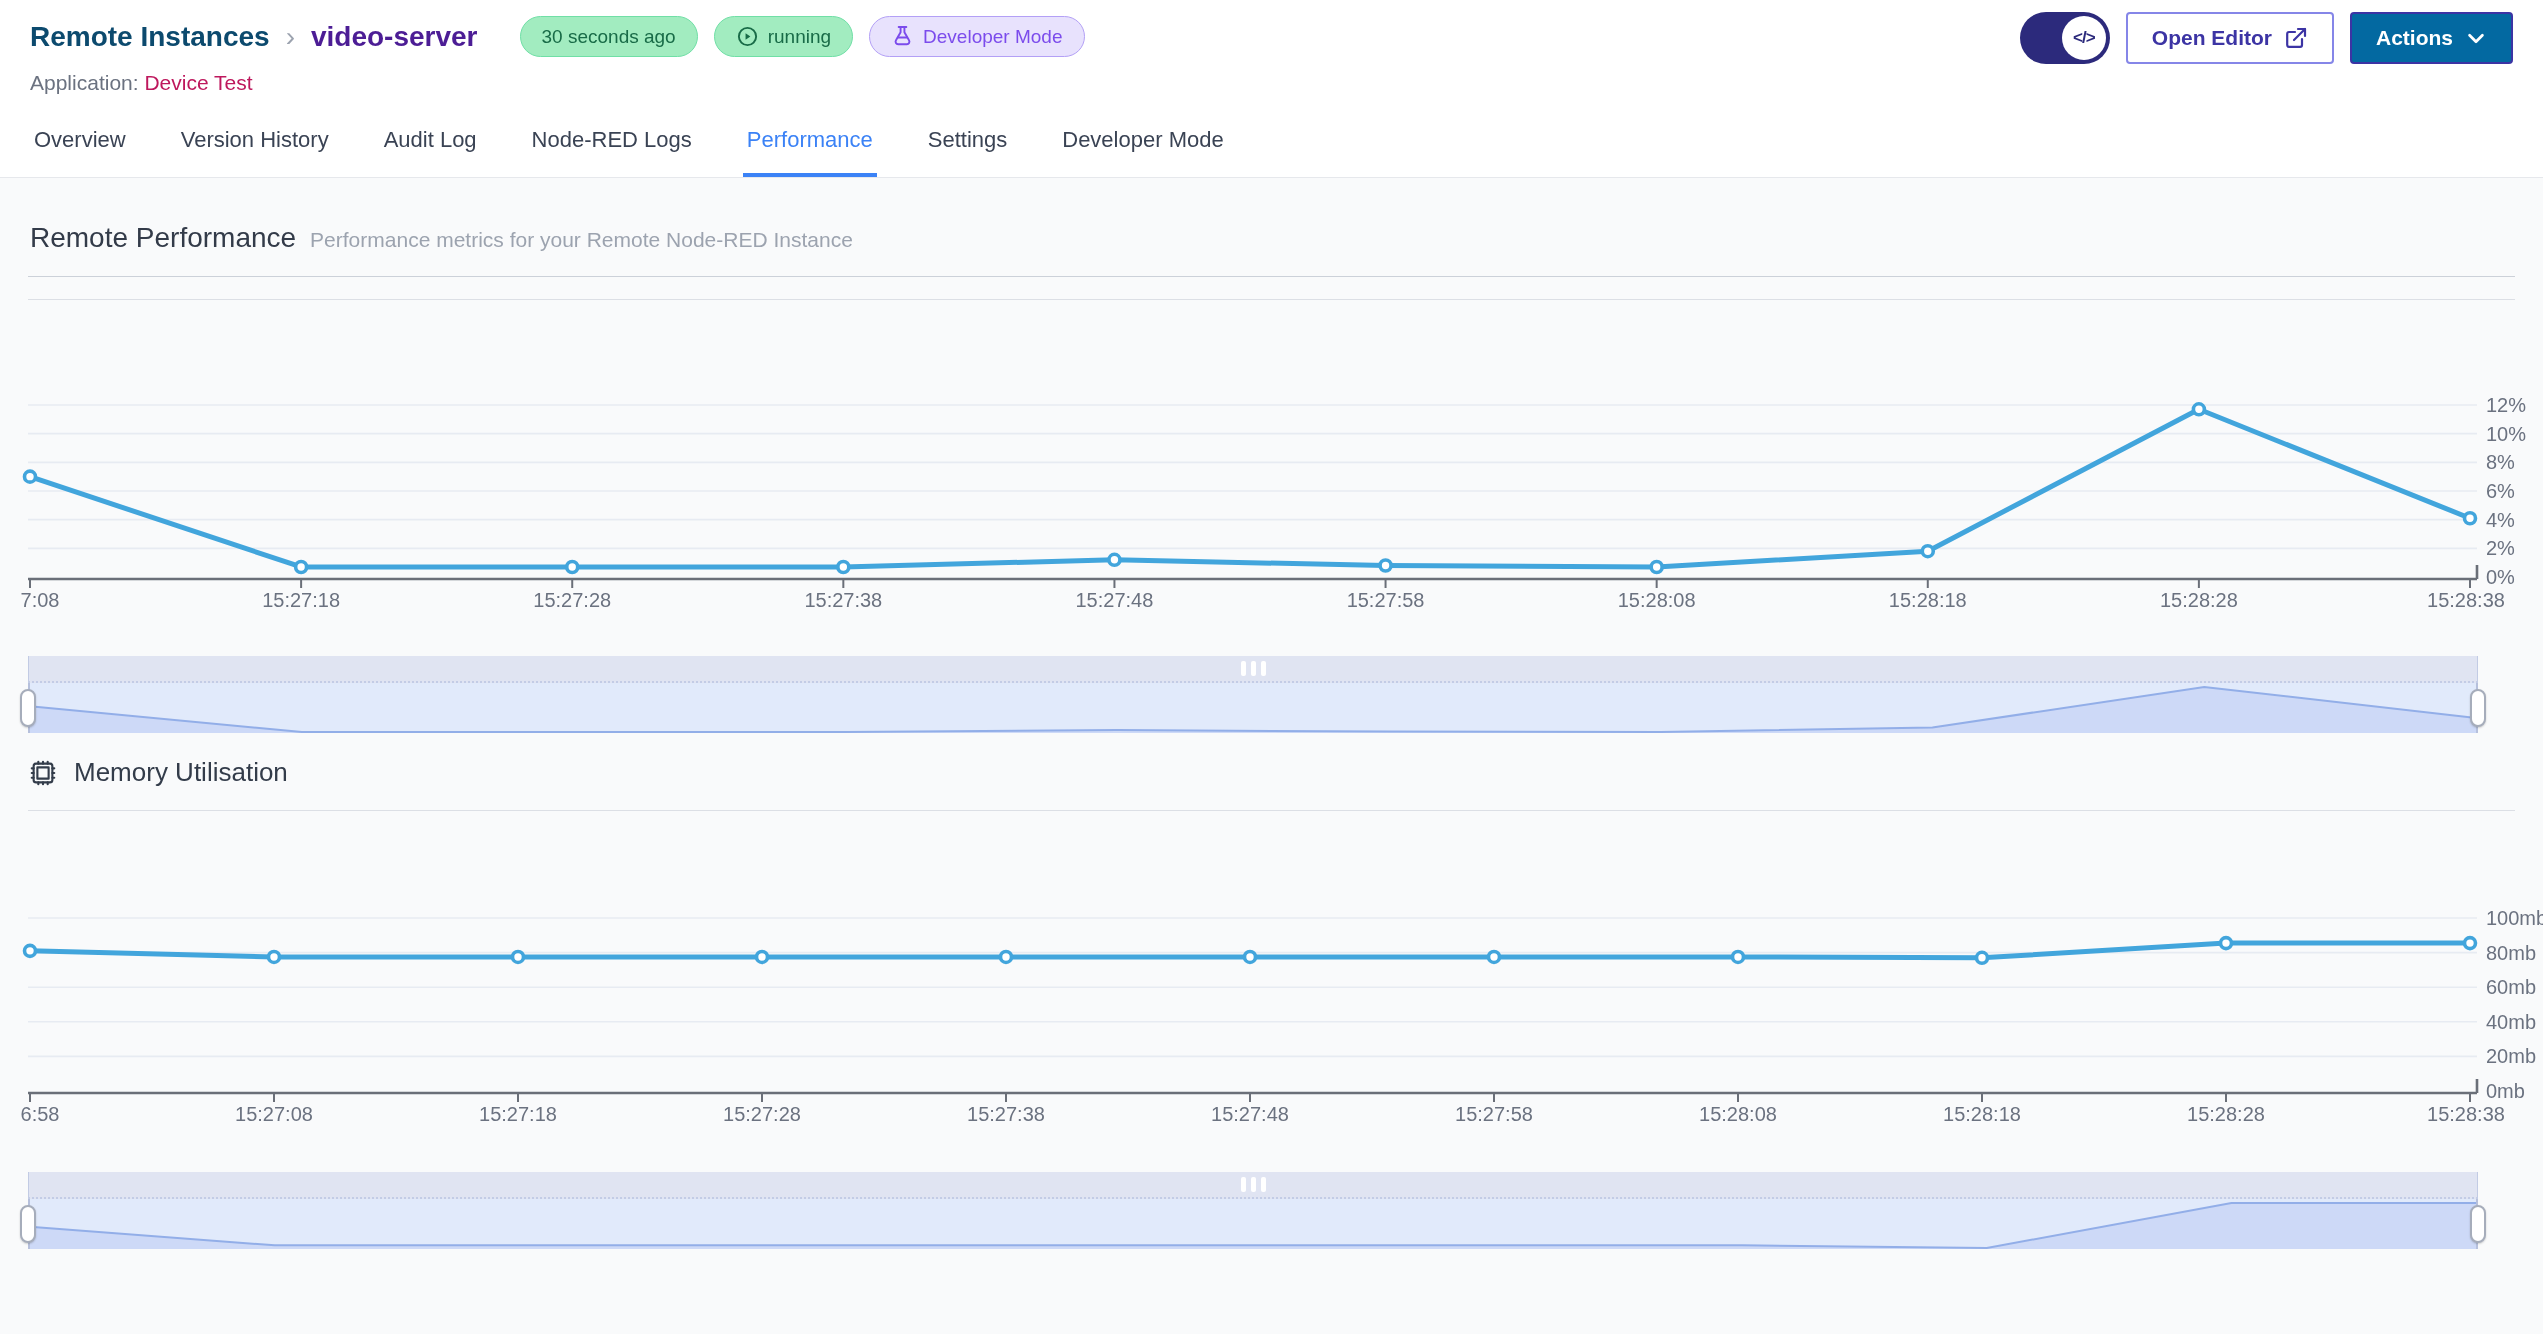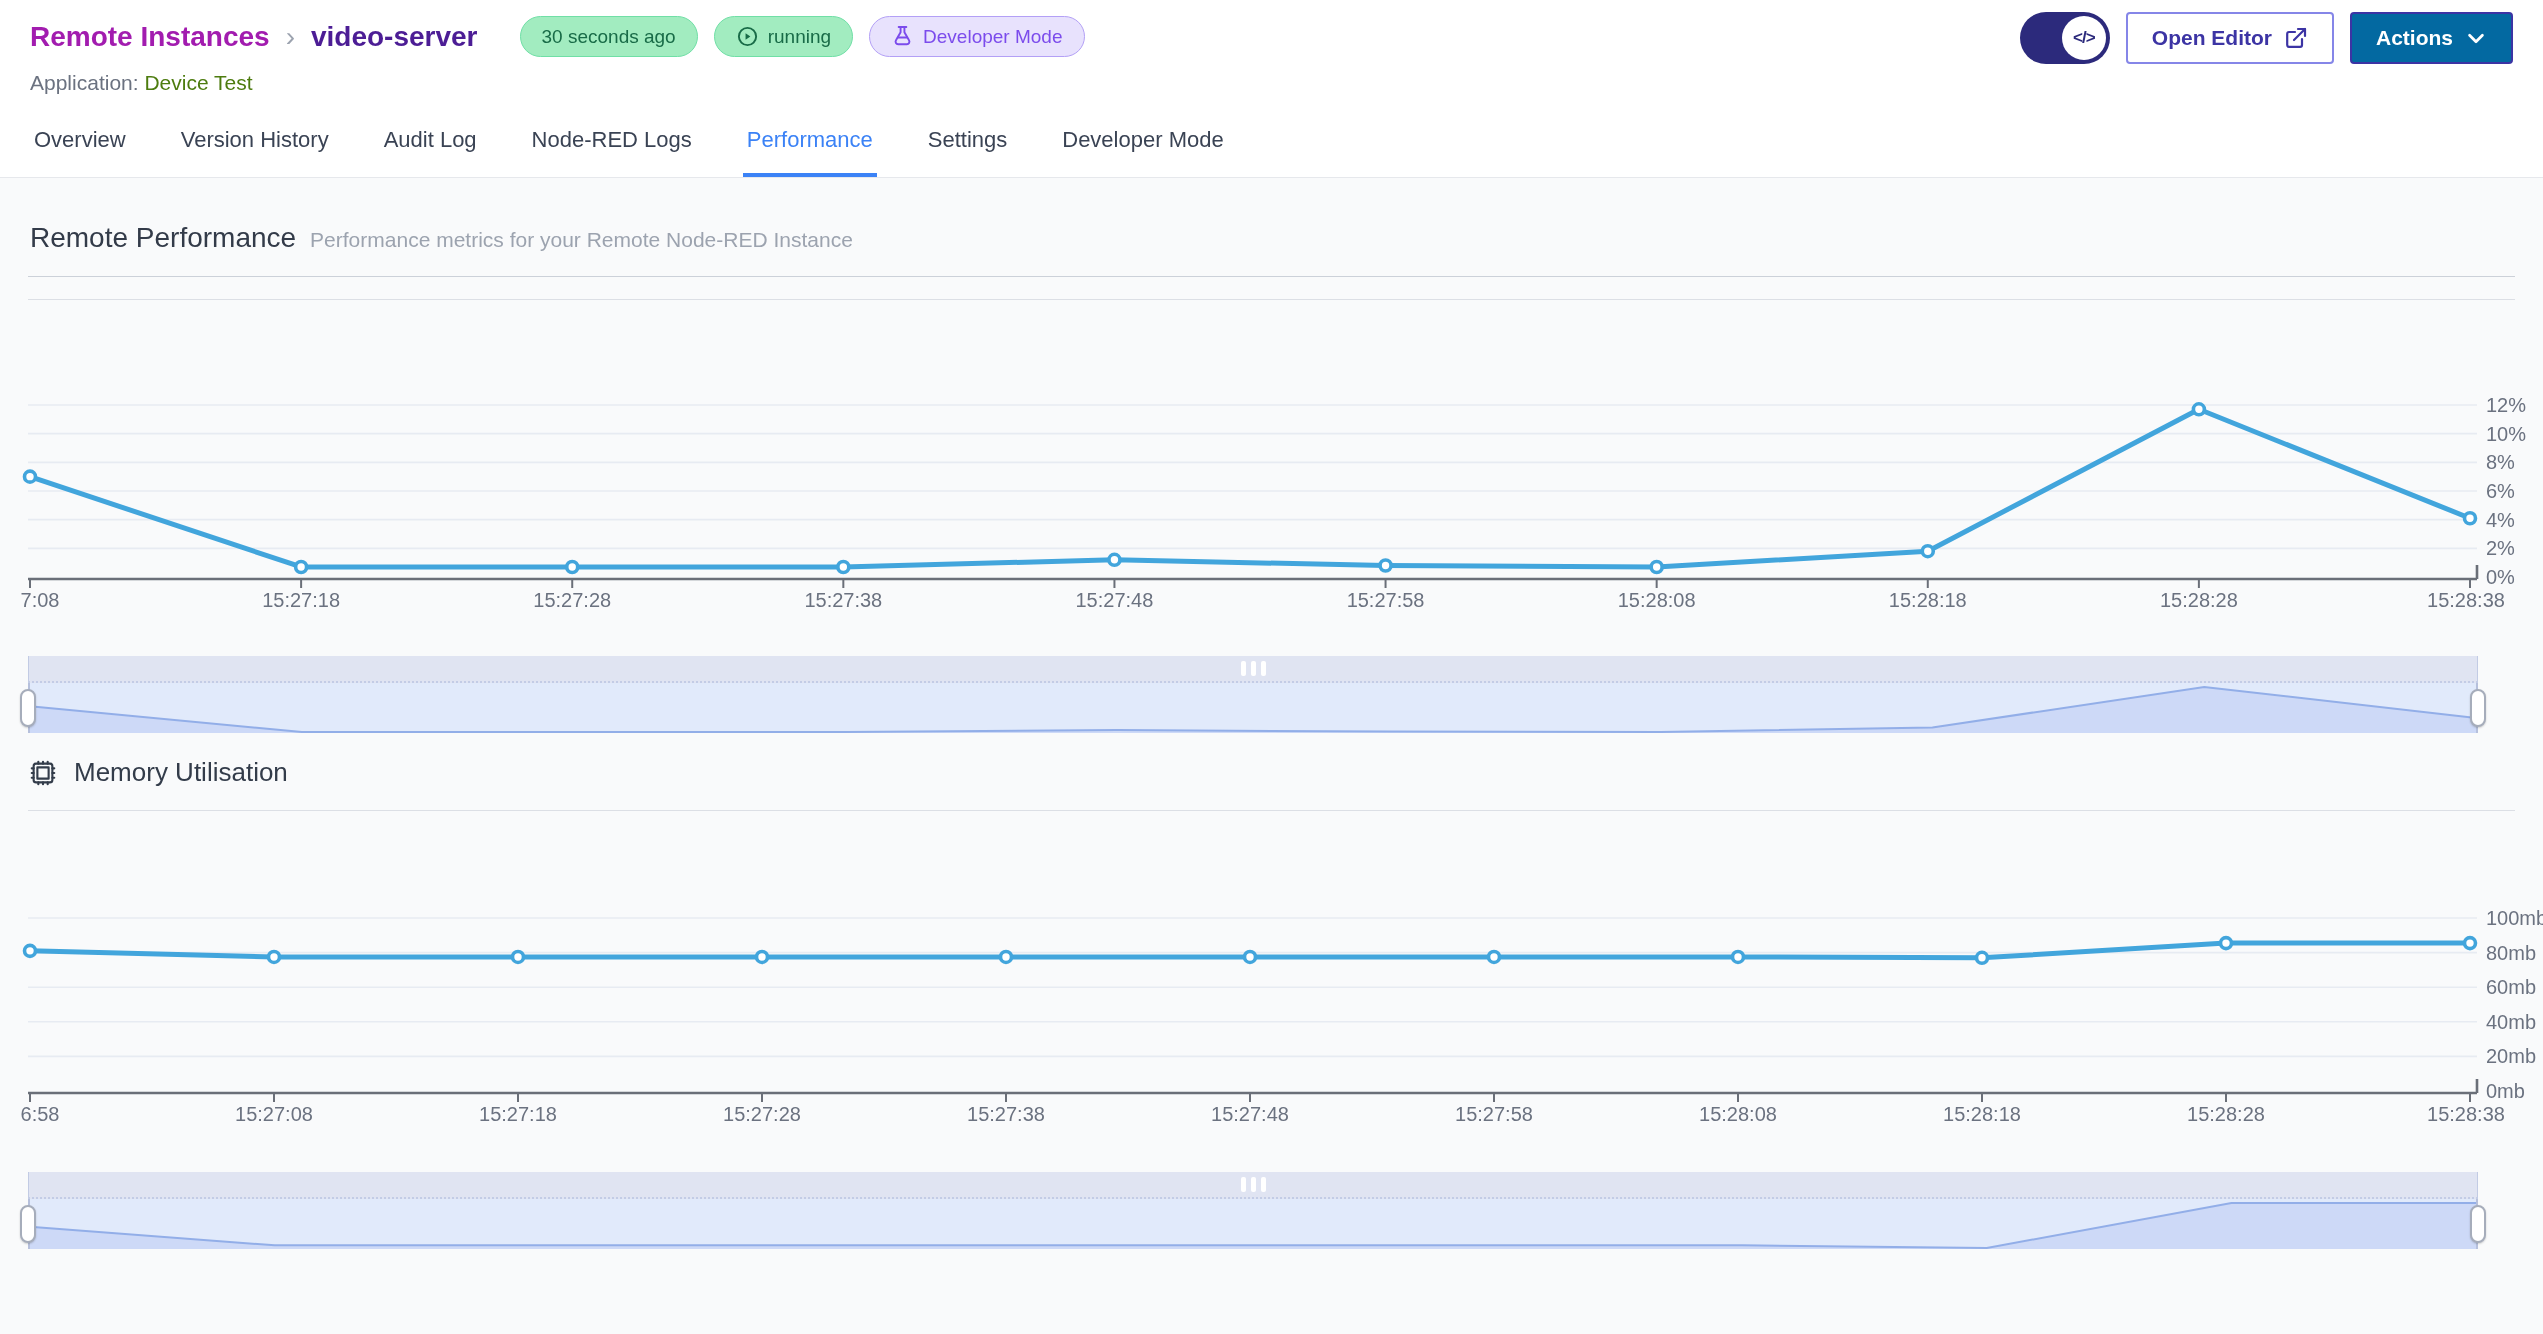--- a/index.html
+++ b/index.html
@@ -4,31 +4,31 @@
 <style>
   * { margin:0; padding:0; box-sizing:border-box; }
   html,body { width:2543px; height:1334px; }
   body {
     font-family:"Liberation Sans", sans-serif;
     background:#ffffff; color:#1f2937; overflow:hidden;
   }
   
   .header { padding:16px 30px 0 30px; position:relative; }
   .crumb-row { display:flex; align-items:center; gap:14px; }
-  .crumb-link { color:#a21caf; font-size:28px; font-weight:700; text-decoration:none; cursor:pointer; }
+  .crumb-link { color:#0c4a6e; font-size:28px; font-weight:700; text-decoration:none; cursor:pointer; }
   .crumb-sep { color:#9ca3af; font-size:28px; font-weight:400; padding:0 2px; }
   .crumb-current { color:#4c1d95; font-size:28px; font-weight:700; }
   .badges { display:flex; align-items:center; gap:16px; margin-left:28px; }
   .pill { display:inline-flex; align-items:center; gap:9px; height:41px; padding:0 21px;
           border-radius:21px; font-size:19px; font-weight:500; white-space:nowrap; }
   .pill.green { background:#a2ecc0; border:1.5px solid #70dfa6; color:#186b47; }
   .pill.purple { background:#e8e2fd; border:1.5px solid #b3a0f6; color:#7b4bec; }
   .pill svg { display:block; }
   .app-row { margin-top:14px; font-size:21px; color:#6b7280; }
-  .app-row a { color:#4d7c0f; text-decoration:none; cursor:pointer;text-align:right; }
+  .app-row a { color:#be185d; text-decoration:none; cursor:pointer;text-align:right; }
   .header-actions { position:absolute; right:30px; top:12px; display:flex; align-items:center; gap:16px; }
   .dev-toggle { width:90px; height:52px; border-radius:26px; background:#2c2a7c; position:relative; cursor:pointer; }
   .dev-toggle .knob { position:absolute; right:4px; top:4px; width:44px; height:44px; border-radius:50%;
           background:#ffffff; display:flex; align-items:center; justify-content:center;
           color:#2c2a7c; font-weight:700; font-size:17px; letter-spacing:-1px; }
   .btn { display:inline-flex; align-items:center; gap:12px; height:52px; padding:0 24px;
          border-radius:4px; font-size:21px; font-weight:700; cursor:pointer; }
   .btn.outline { background:#ffffff; border:2px solid #8586e8; color:#3c34a4; }
   .btn.solid { background:#0369a1; border:2px solid #3c34a4; color:#ffffff; }
   

